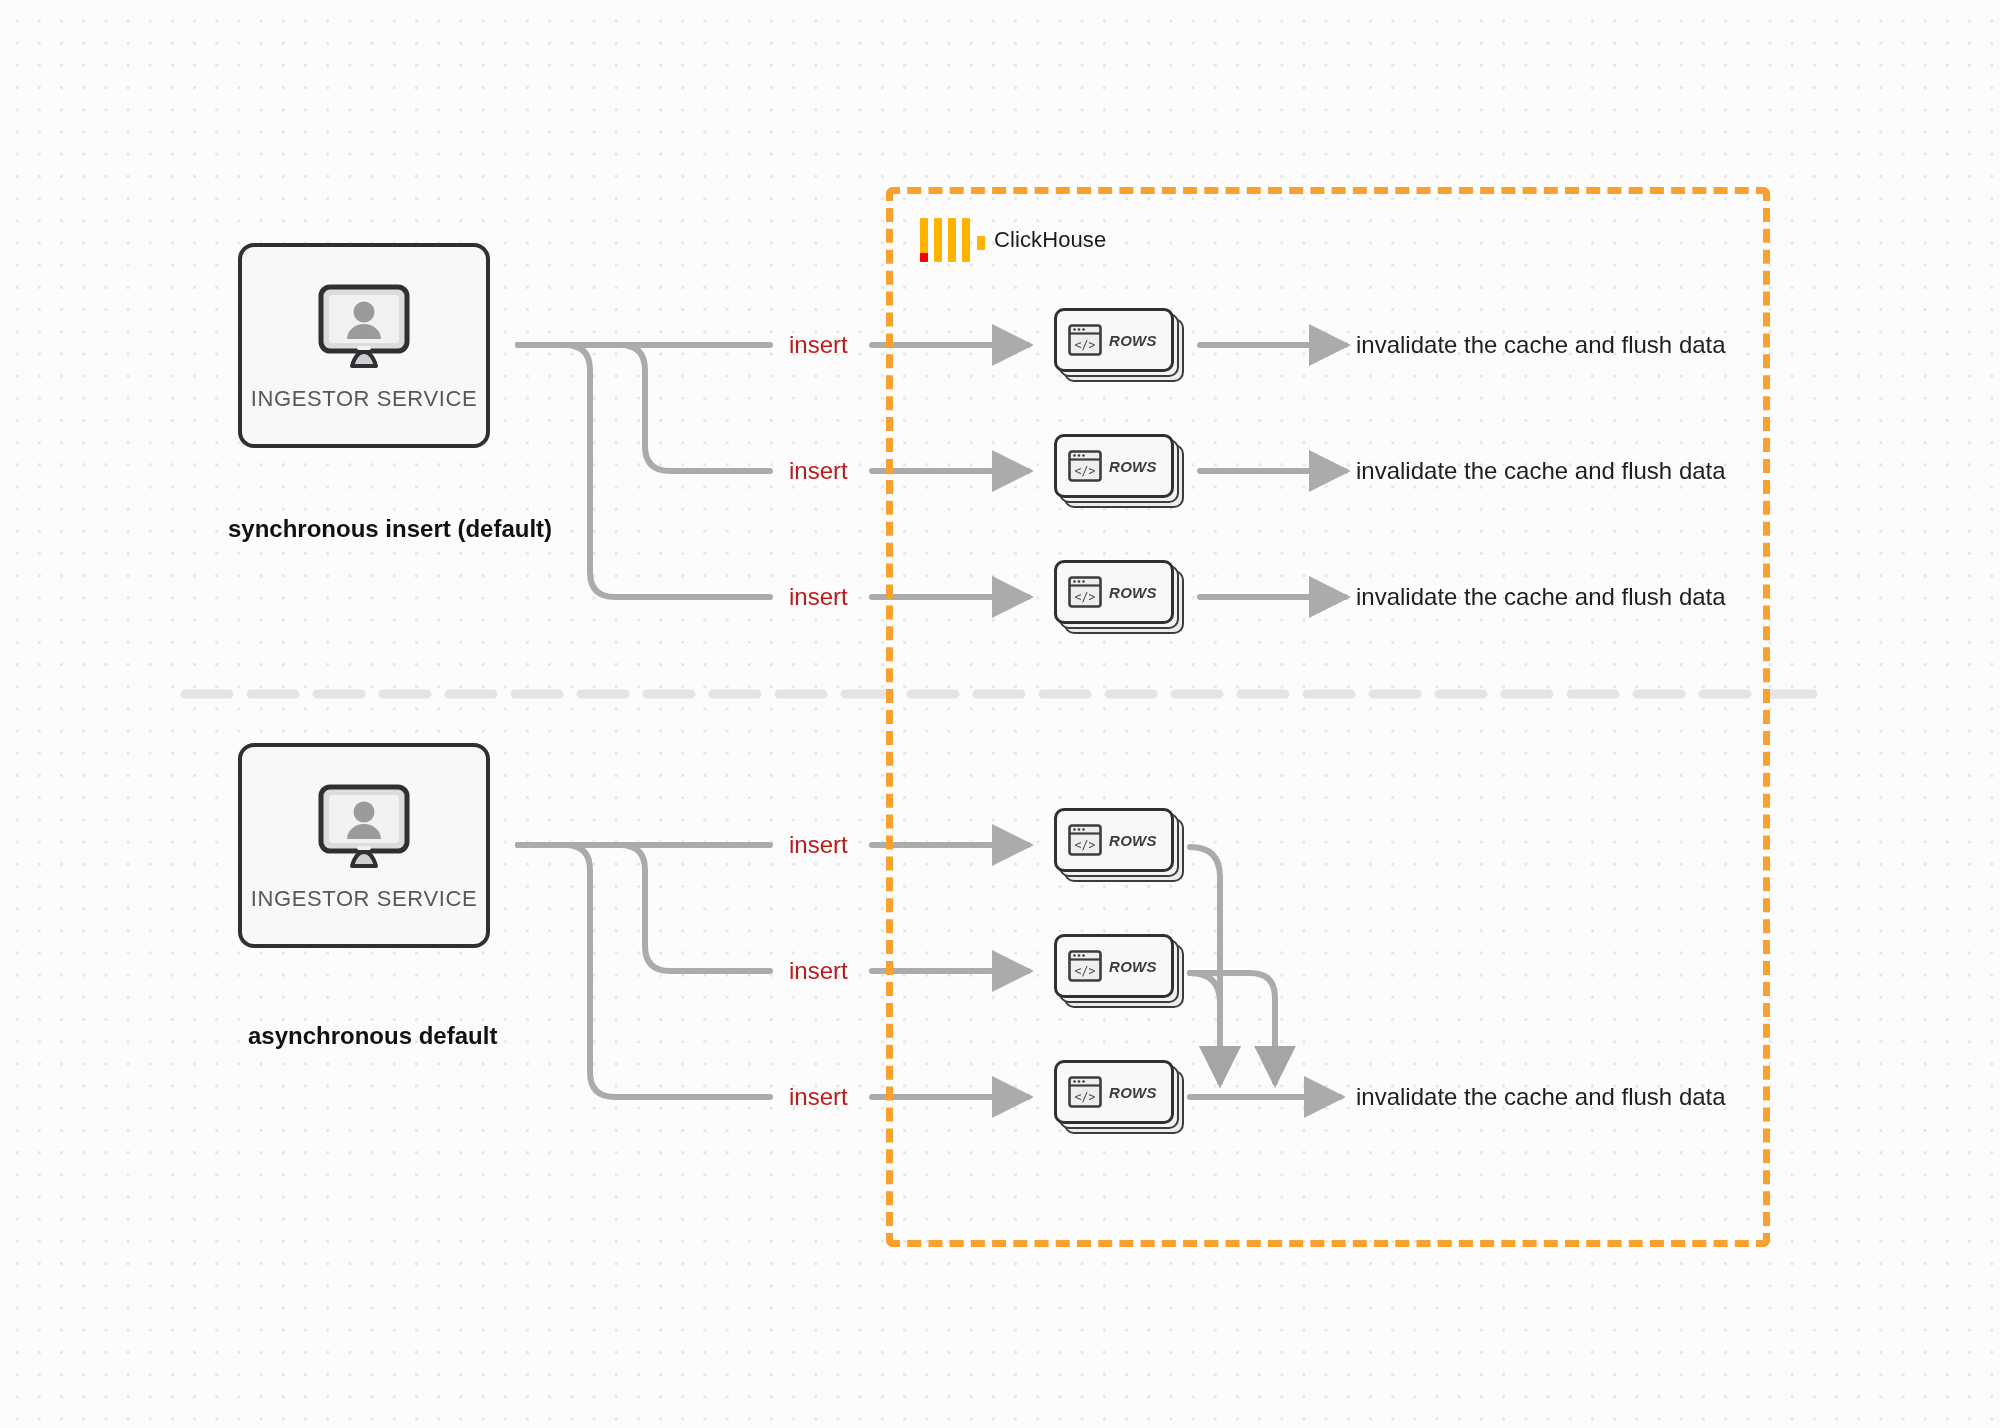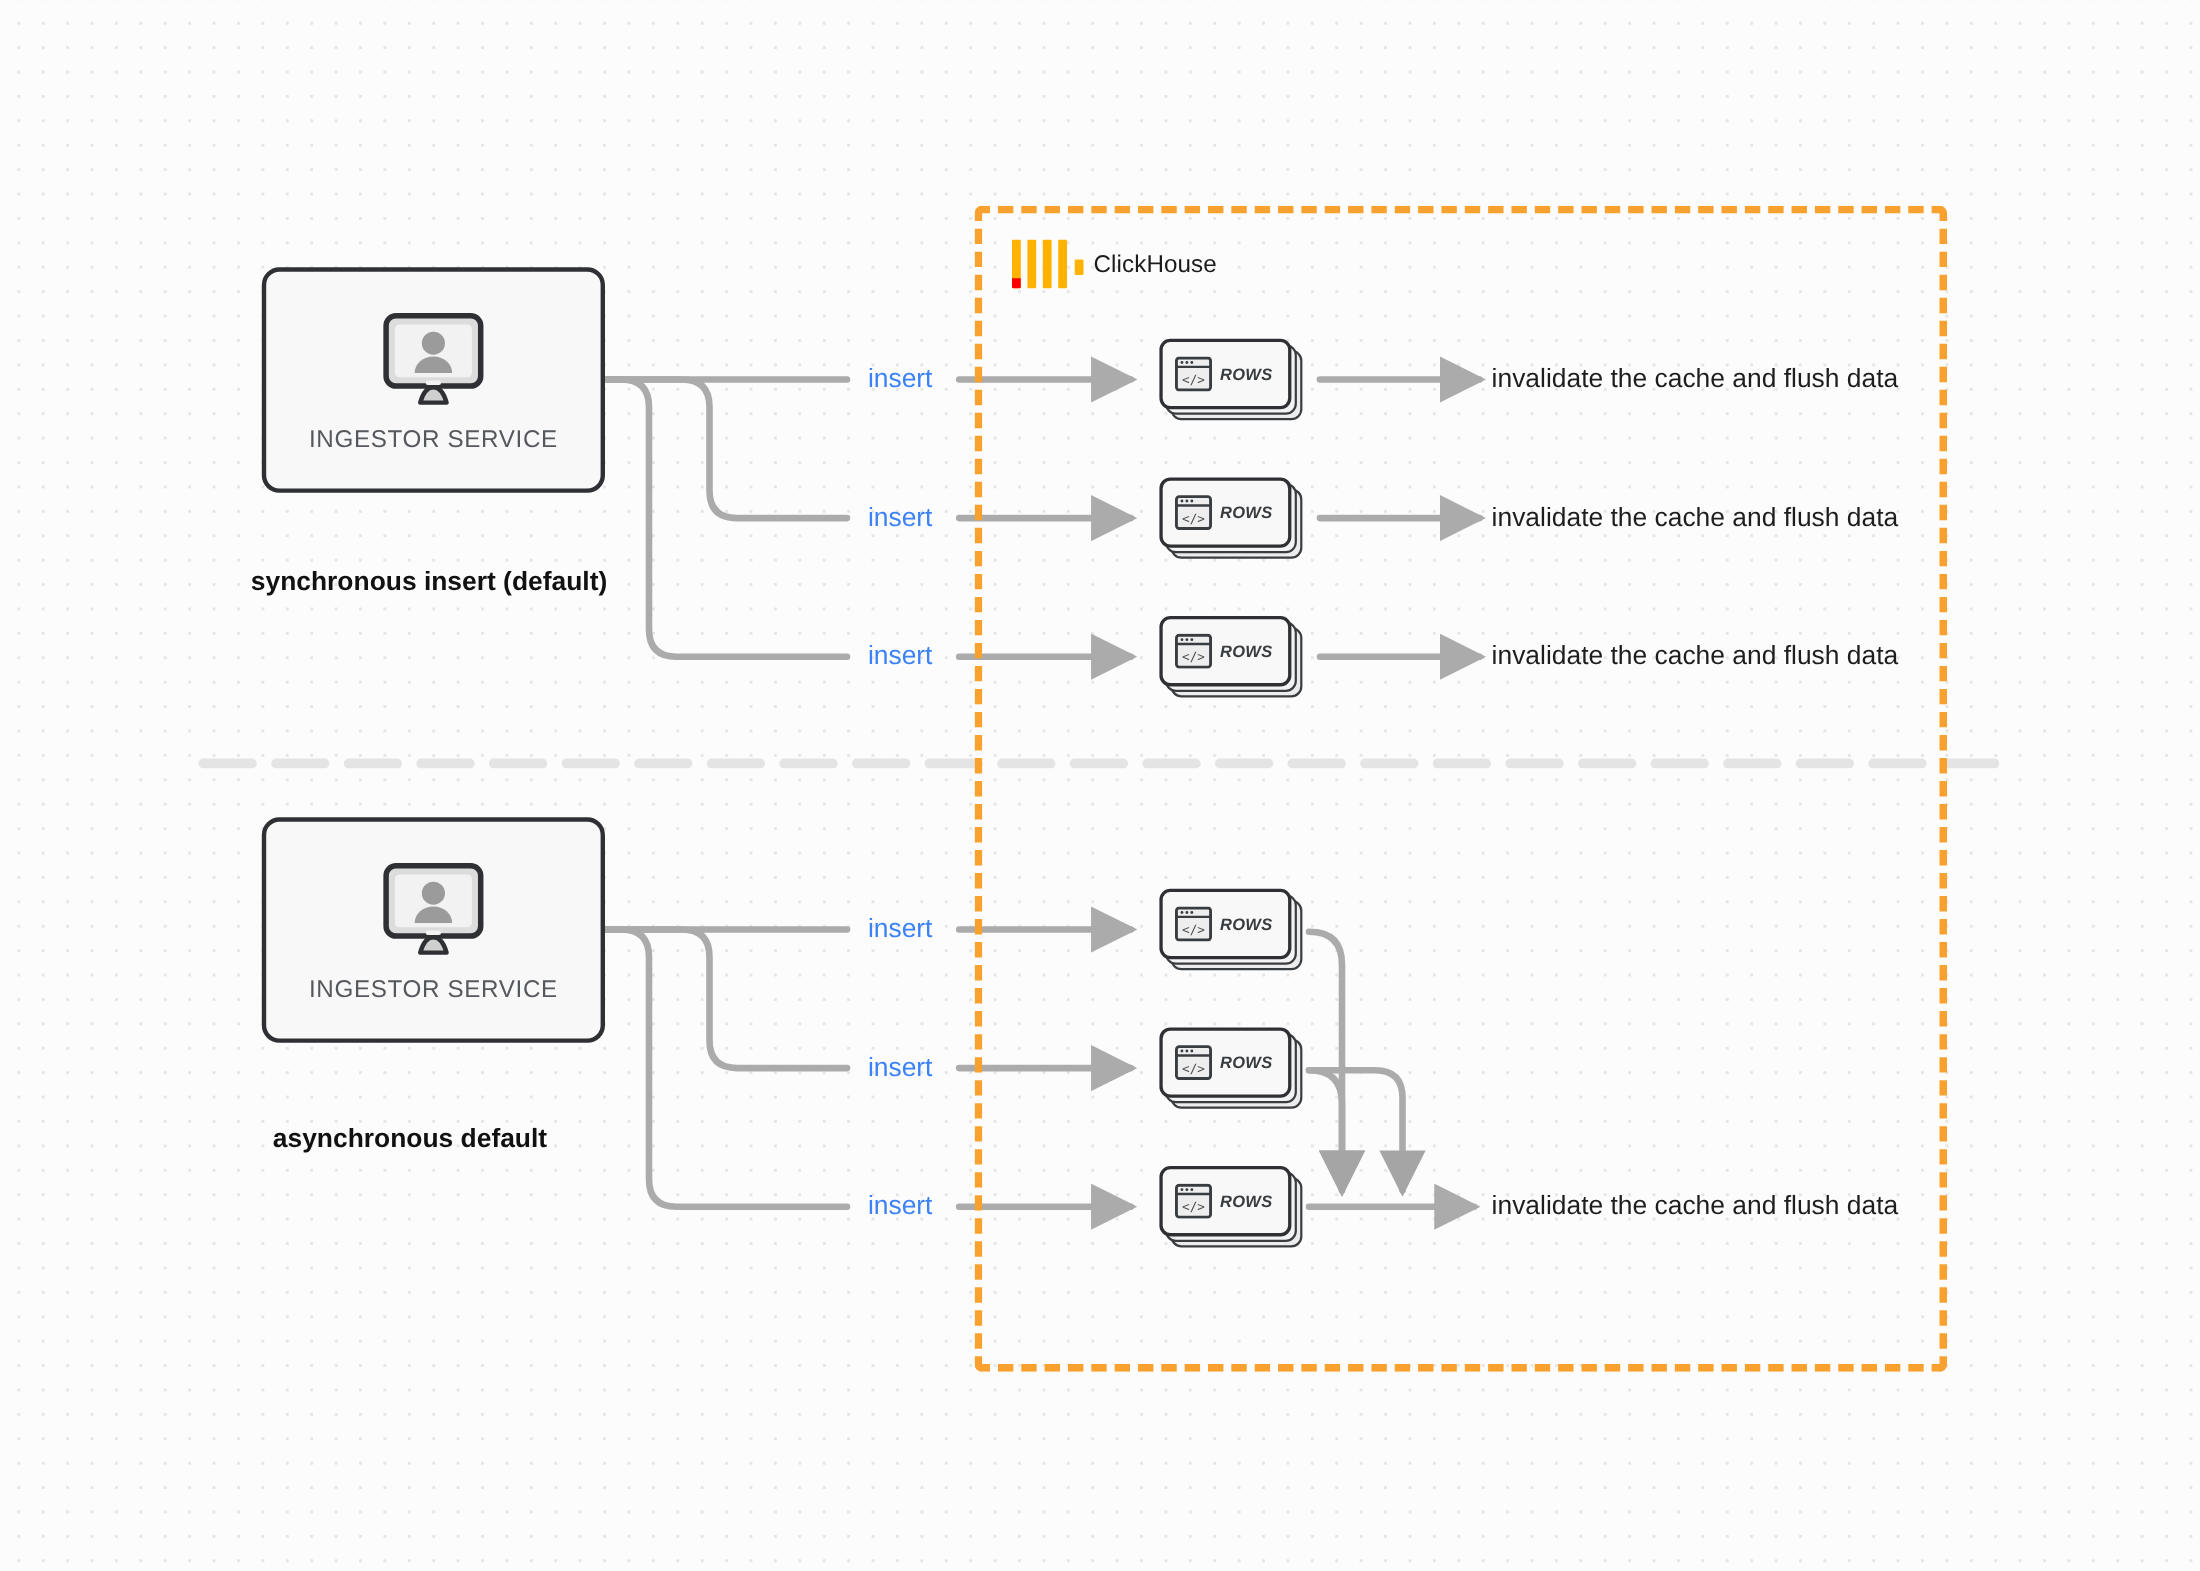--- a/index.html
+++ b/index.html
@@ -34,21 +34,21 @@
   .ch-logo i:nth-child(1){left:0;}
   .ch-logo i:nth-child(2){left:14px;}
   .ch-logo i:nth-child(3){left:28px;}
   .ch-logo i:nth-child(4){left:42px;}
   .ch-logo .red{position:absolute;left:0;bottom:0;width:8px;height:9px;background:#fa0000;height:9px;top:auto;border-radius:0 0 1px 1px;}
   .ch-logo .dot{position:absolute;left:57px;top:18px;width:8px;height:14px;background:#ffb300;border-radius:1px;}
   .ch-name{font-size:22px;color:#1b1b1b;letter-spacing:.1px;white-space:nowrap;}
 
   
   .service{
-    position:absolute;width:312px;height:205px;
+    position:absolute;width:252px;height:205px;
     background:#f8f8f8;border:4px solid #2e3033;border-radius:16px;
     box-sizing:border-box;
     display:flex;flex-direction:column;align-items:center;justify-content:center;
   }
   .service .monitor{width:96px;height:88px;position:relative;margin-top:4px;}
   .svc-label{
     margin-top:14px;font-size:22px;color:#55585c;letter-spacing:.6px;white-space:nowrap;
   }
 
   
@@ -64,21 +64,21 @@
   .rows-card .front{
     position:absolute;left:0;top:0;width:120px;height:64px;
     background:#f8f8f8;border:3px solid #2e3033;border-radius:10px;box-sizing:border-box;
     display:flex;align-items:center;gap:7px;padding-left:11px;
   }
   .code-ico{width:34px;height:32px;position:relative;flex:0 0 auto;}
   .rows-text{font-size:15px;font-style:italic;font-weight:600;color:#3a3d40;letter-spacing:.3px;}
 
   
   .insert-label{
-    position:absolute;font-size:24px;color:#3b82f6;white-space:nowrap;
+    position:absolute;font-size:24px;color:#b91c1c;white-space:nowrap;
   }
   .flush-label{
     position:absolute;font-size:24px;color:#1e1e1e;white-space:nowrap;
   }
   .mode-label{
     position:absolute;font-size:24px;font-weight:bold;color:#111;white-space:nowrap;
   }
 </style>
 </head>
 <body>

